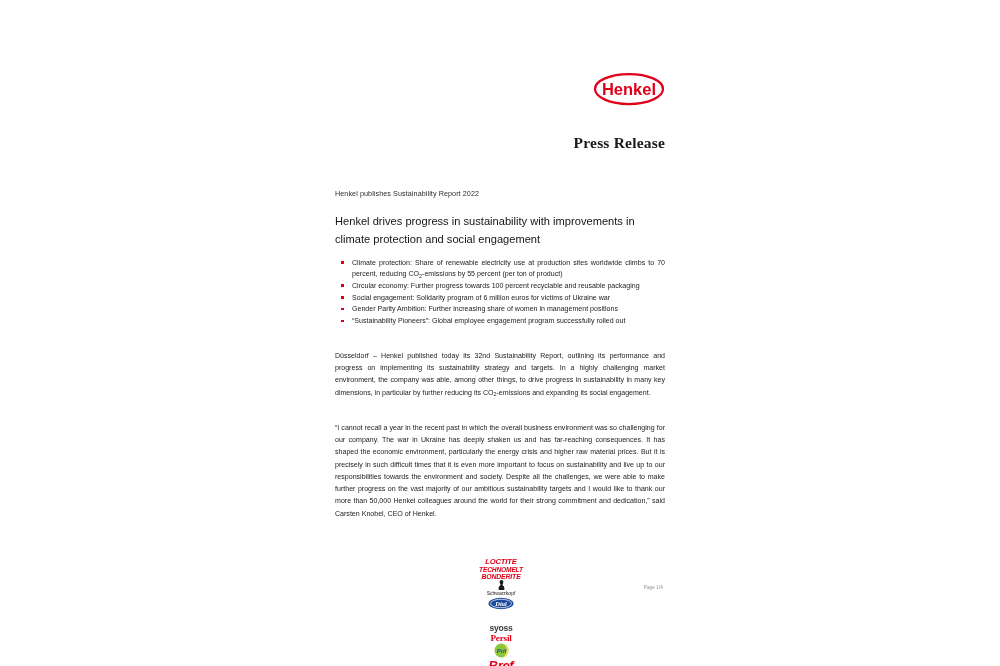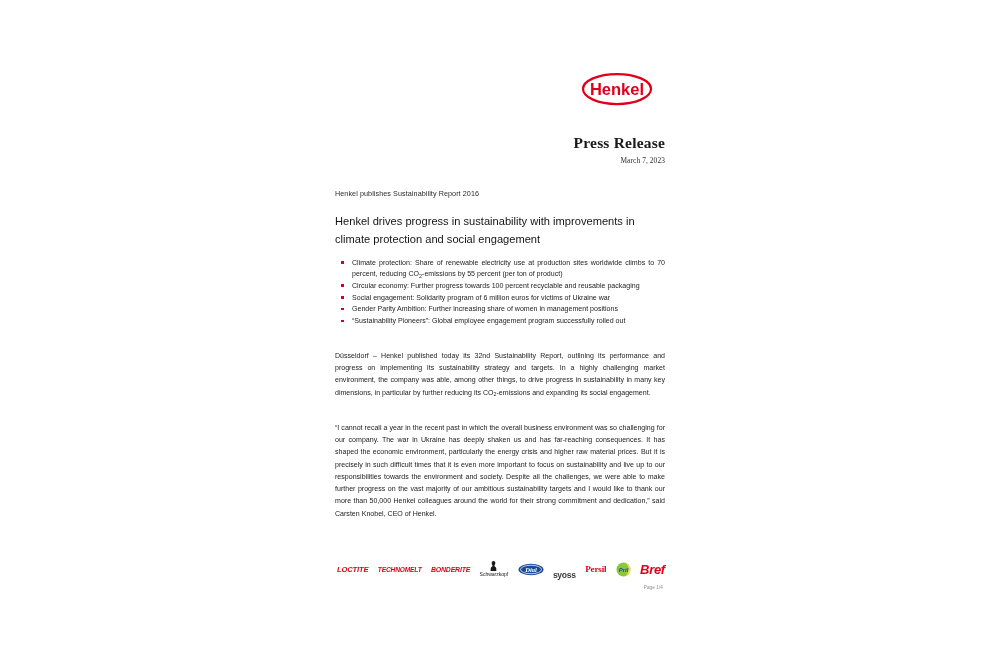--- a/index.html
+++ b/index.html
@@ -25,21 +25,21 @@
     position: absolute;
     left: 335px;
     top: 30px;
     width: 330px;
     height: 600px;
   }
 
   
   .logo-wrap {
     position: absolute;
-    right: 12px;
+    right: 0;
     top: 40px;
     width: 72px;
     height: 38px;
   }
   .henkel-logo {
     display: block;
     width: 72px;
     height: 38px;
   }
 
@@ -148,20 +148,21 @@
   
   .brand-strip {
     position: absolute;
     left: 2px;
     top: 527px;
     width: 328px;
     height: 24px;
     display: flex;
     align-items: center;
     justify-content: space-between;
+    flex-direction: column;
   }
   .brand {
     display: flex;
     align-items: center;
     justify-content: center;
     height: 22px;
   }
   .brand-text {
     font-size: 7.4px;
     font-weight: bold;
@@ -222,24 +223,23 @@
 
     <div class="logo-wrap">
       <svg class="henkel-logo" viewBox="0 0 144 76" xmlns="http://www.w3.org/2000/svg">
         <ellipse cx="72" cy="38" rx="68" ry="30" fill="none" stroke="#e1001a" stroke-width="4.5"></ellipse>
         <text x="72" y="50" text-anchor="middle" font-family="Liberation Sans, sans-serif" font-size="33" font-weight="bold" fill="#e1001a">Henkel</text>
       </svg>
     </div>
 
     <div class="title-block">
       <div class="press-release">Press Release</div>
-      <div class="press-date">March 7, 2023</div>
     </div>
 
-    <div class="kicker">Henkel publishes Sustainability Report 2016</div>
+    <div class="kicker">Henkel publishes Sustainability Report 2022</div>
 
     <div class="headline">Henkel drives progress in sustainability with improvements in climate protection and social engagement</div>
 
     <ul class="bullets">
       <li class="bullet">
         <span>Climate protection: Share of renewable electricity use at production sites worldwide climbs to 70 percent, reducing CO</span><sub>2</sub><span>-emissions by 55 percent (per ton of product)</span>
       </li>
       <li class="bullet">
         <span>Circular economy: Further progress towards 100 percent recyclable and reusable packaging</span>
       </li>

